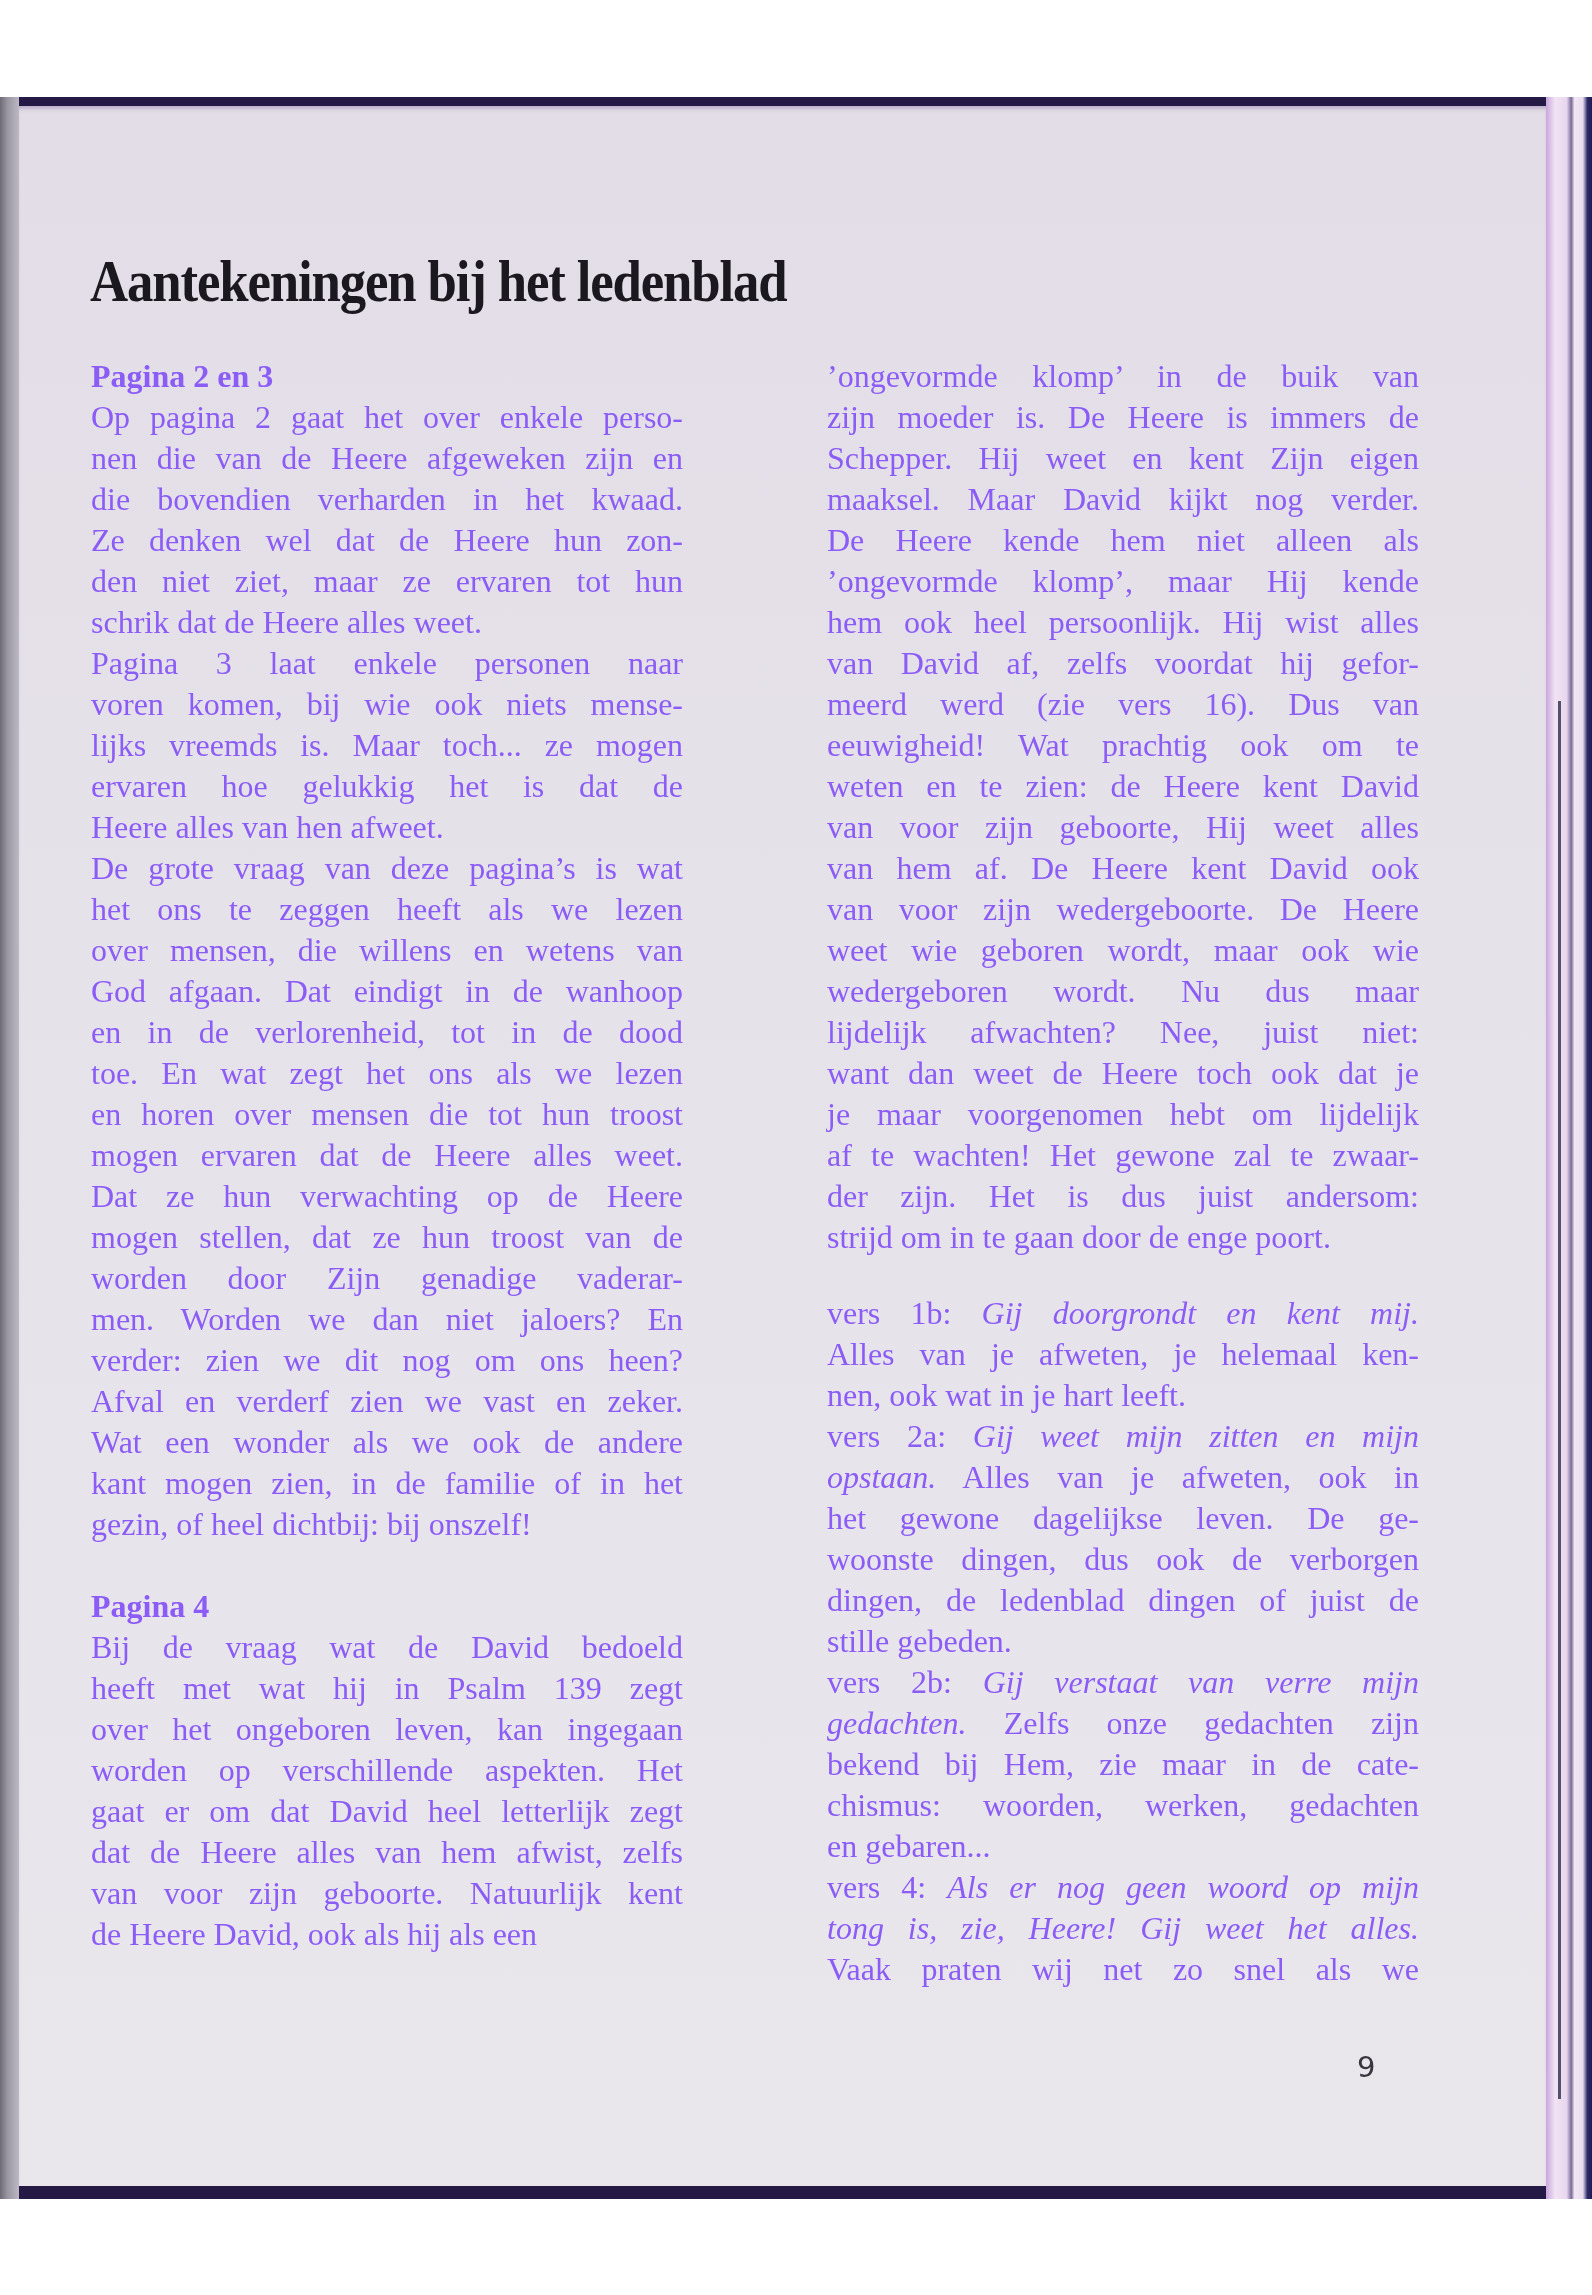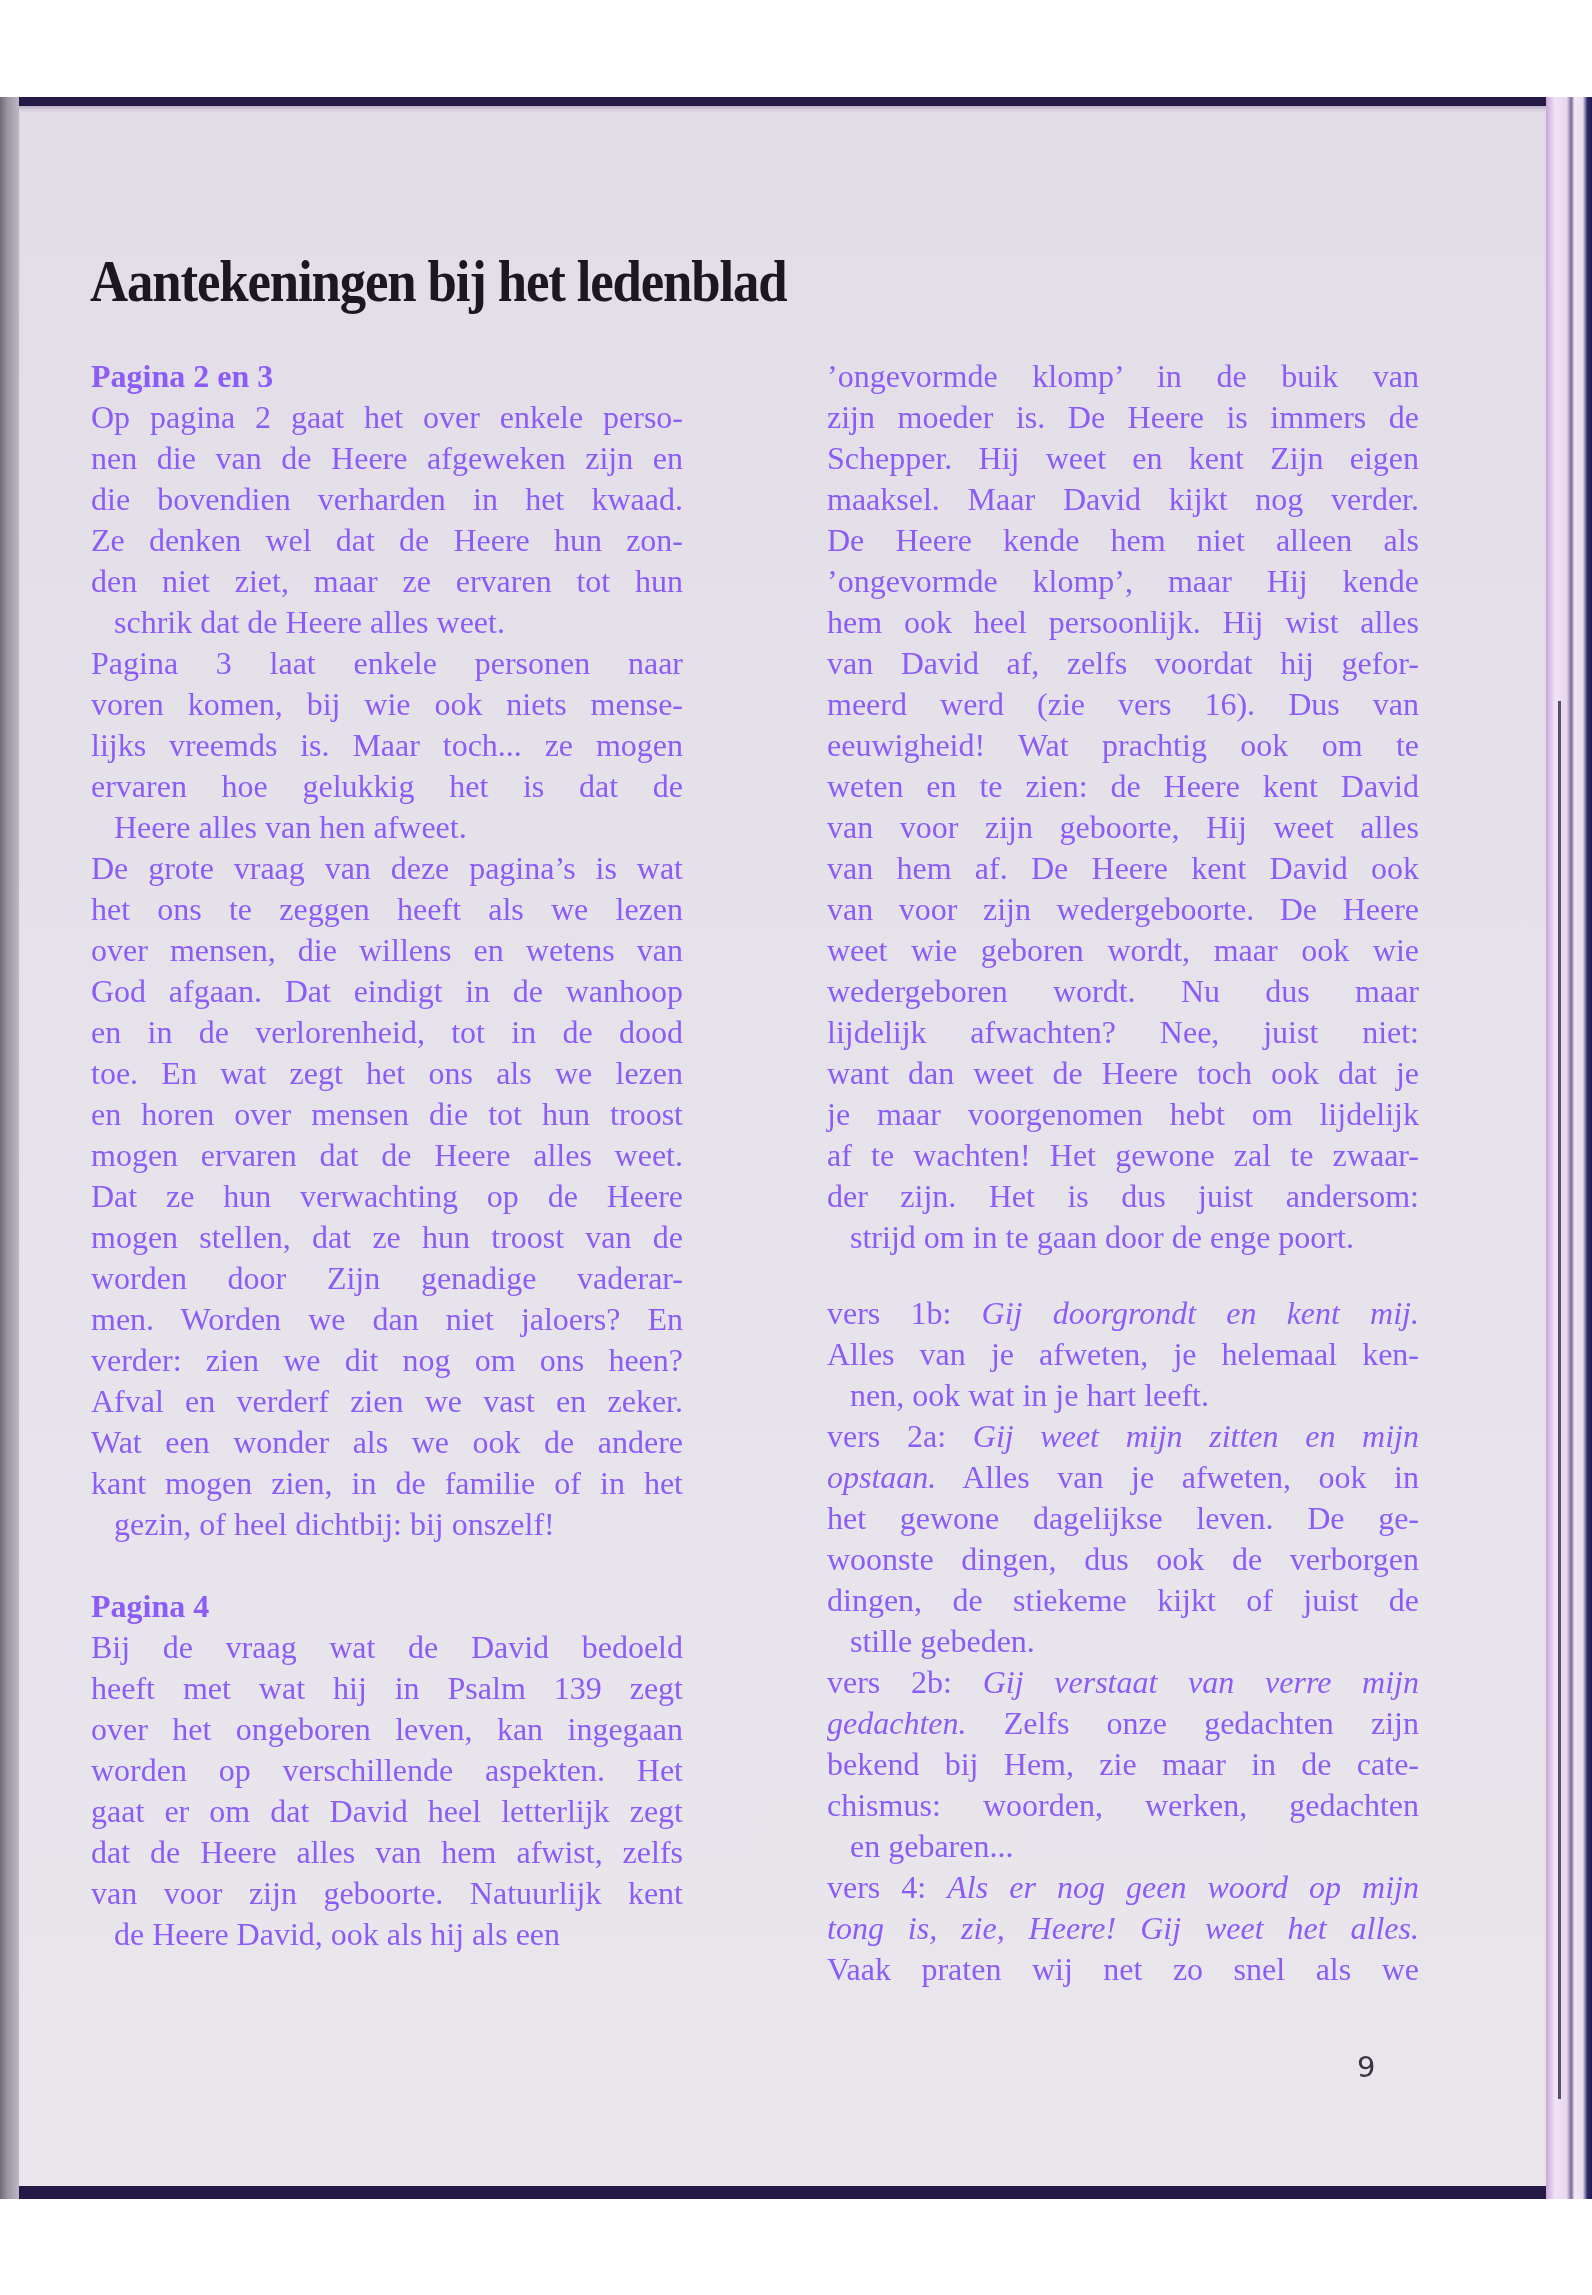--- a/index.html
+++ b/index.html
@@ -37,21 +37,21 @@
   .col {
     position: absolute; width: 592px; color: #8b5cf6;
     font-size: 32px; line-height: 41px;
   }
   .col.left { left: 91px; top: 356px; }
   .col.right { left: 827px; top: 356px; }
   .line {
     display: block; white-space: nowrap; text-align: justify; text-align-last: justify;
     height: 41px; overflow: visible;
   }
-  .line.last { text-align-last: left; margin-left: 23px; }
+  .line.last { text-align-last: left; }
   .heading { font-weight: bold; text-align-last: left; }
   .gap { height: 41px; }
   .gap-small { height: 35px; }
   .it { font-style: italic; }
   .page-number {
     position: absolute; left: 1357px; top: 2050px;
     font-family: "DejaVu Sans", sans-serif; font-size: 29px; color: #3a3640;
   }
 </style>
 </head>
@@ -134,21 +134,21 @@
     <div>
       <span class="line"><span>vers 1b: </span><span class="it">Gij doorgrondt en kent mij.</span></span>
       <span class="line"><span>Alles van je afweten, je helemaal ken-</span></span>
       <span class="line last"><span>nen, ook wat in je hart leeft.</span></span>
     </div>
     <div>
       <span class="line"><span>vers 2a: </span><span class="it">Gij weet mijn zitten en mijn</span></span>
       <span class="line"><span class="it">opstaan.</span><span> Alles van je afweten, ook in</span></span>
       <span class="line"><span>het gewone dagelijkse leven. De ge-</span></span>
       <span class="line"><span>woonste dingen, dus ook de verborgen</span></span>
-      <span class="line"><span>dingen, de stiekeme kijkt of juist de</span></span>
+      <span class="line"><span>dingen, de ledenblad dingen of juist de</span></span>
       <span class="line last"><span>stille gebeden.</span></span>
     </div>
     <div>
       <span class="line"><span>vers 2b: </span><span class="it">Gij verstaat van verre mijn</span></span>
       <span class="line"><span class="it">gedachten.</span><span> Zelfs onze gedachten zijn</span></span>
       <span class="line"><span>bekend bij Hem, zie maar in de cate-</span></span>
       <span class="line"><span>chismus: woorden, werken, gedachten</span></span>
       <span class="line last"><span>en gebaren...</span></span>
     </div>
     <div>

